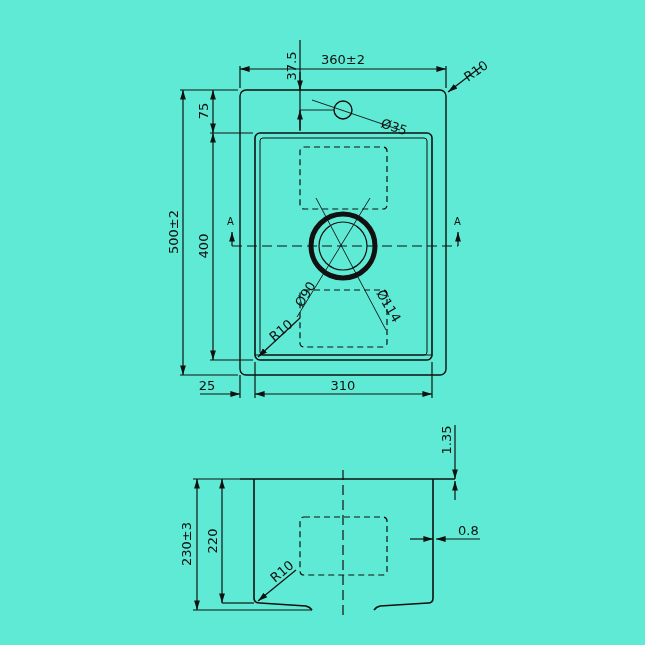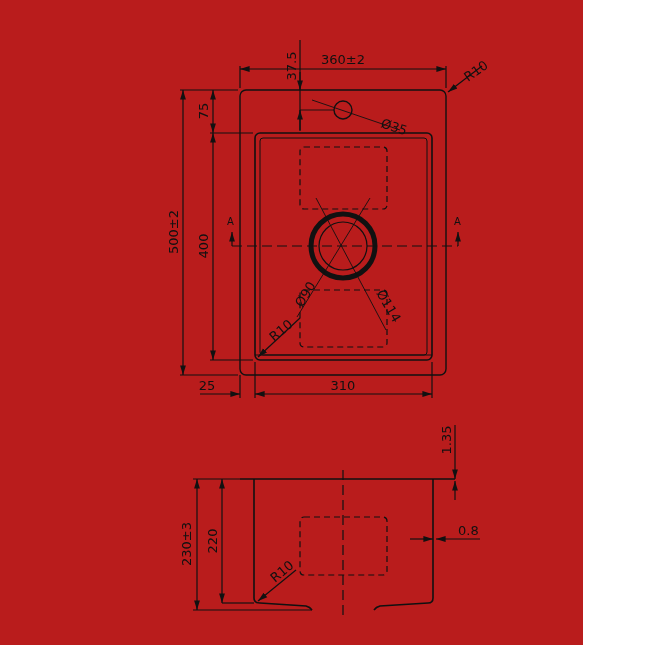--- a/index.html
+++ b/index.html
@@ -1,16 +1,16 @@
 <!DOCTYPE html>
 <html><head>
 <meta charset="utf-8">
 <style>
   html, body { margin:0; padding:0; background:#ffffff; }
-  #canvas { position:relative; width:583px; height:645px; background:#b91c1c; overflow:hidden;text-align:right; }
+  #canvas { position:relative; width:645px; height:645px; background:#5eead4; overflow:hidden;text-align:right; }
   svg { position:absolute; left:0; top:0; }
   .dim { font-family: "DejaVu Sans", sans-serif; font-size:13px; fill:#111; }
 </style>
 </head>
 <body>
 
 <div id="canvas">
 <svg width="645" height="645" viewBox="0 0 645 645" xmlns="http://www.w3.org/2000/svg">
   <defs>
     <marker id="arr" viewBox="0 0 10 10" refX="10" refY="5" markerWidth="8" markerHeight="8" orient="auto-start-reverse">

